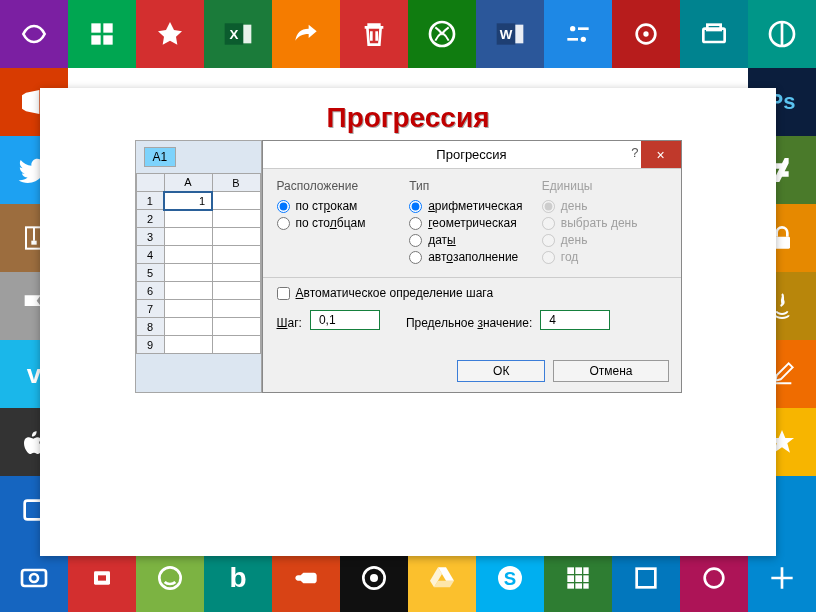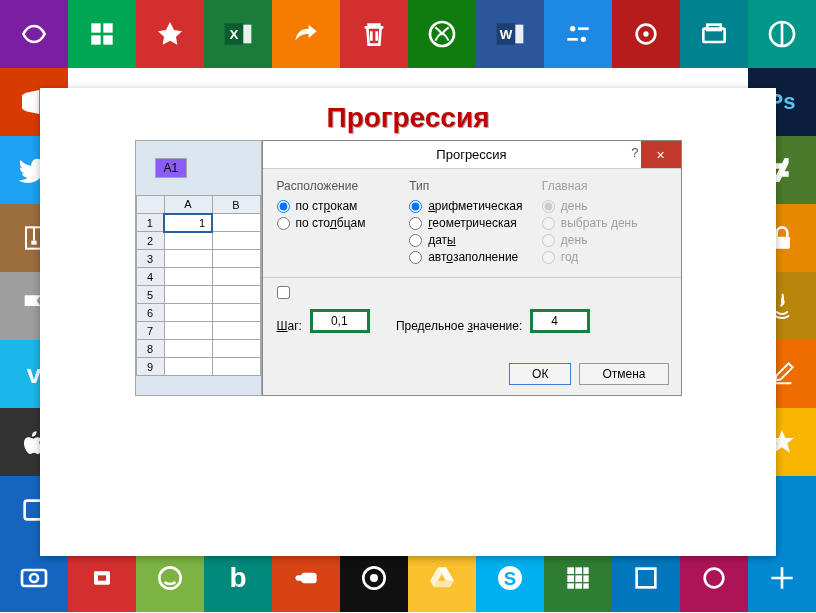--- a/index.html
+++ b/index.html
@@ -10,38 +10,38 @@
 .title { color: #c00000; font-size: 28px; font-weight: bold; text-align: center; margin-bottom: 6px; text-shadow: 1px 1px 0 #aaa; }
 .body-text { font-size: 18px; line-height: 1.35; text-align: justify; color: #000; margin-bottom: 8px; }
 .demo-area { display: flex; gap: 0; justify-content: center; }
 .excel-mini { background: #dce6f1; border: 1px solid #a6a6a6; font-size: 12px; }
 .excel-mini table { border-collapse: collapse; }
 .excel-mini td, .excel-mini th { border: 1px solid #a6a6a6; padding: 2px 6px; text-align: center; background: #fff; font-size: 11px; height: 18px; }
 .excel-mini th { background: #e8edf4; font-weight: normal; }
 .excel-mini .colh { width: 48px; }
 .excel-mini .rowh { background: #e8edf4; width: 28px; }
 .excel-mini .sel { background: #fff; text-align: right; padding-right: 6px; border: 2px solid #2a6099; }
-.namebox { background: #8b5cf6; border: 1px solid #a6a6a6; padding: 2px 8px; font-size: 12px; display: inline-block; margin: 15px; }
+.namebox { background: #7dd3fc; border: 1px solid #a6a6a6; padding: 2px 8px; font-size: 12px; display: inline-block; margin: 4px; }
 .dialog { width: 420px; background: #f0f0f0; border: 1px solid #888; font-size: 12px; position: relative; }
 .dialog-title { background: #fff; padding: 6px 10px; border-bottom: 1px solid #ccc; font-size: 13px; text-align: center; position: relative; }
 .dialog-close { position: absolute; right: 0; top: 0; width: 40px; height: 100%; background: #c0392b; color: white; display: flex; align-items: center; justify-content: center; font-size: 14px; }
 .dialog-help { position: absolute; right: 42px; top: 4px; color: #555; font-size: 13px; }
 .dialog-body { padding: 10px 14px; }
 .groups { display: flex; gap: 8px; margin-bottom: 10px; }
 .group { flex: 1; }
 .group-label { color: #555; font-size: 12px; margin-bottom: 6px; }
 .group.disabled .group-label, .group.disabled label { color: #a0a0a0; }
 .radio-row, .check-row { display: flex; align-items: center; gap: 4px; margin: 3px 0; font-size: 12px; }
 .radio-row input, .check-row input { margin-right: 2px; }
 .underline { text-decoration: underline; }
 .inputs-row { display: flex; align-items: flex-end; gap: 8px; margin: 10px 0 12px; font-size: 12px; }
-.inputs-row input[type=text] { width: 60px; padding: 2px 18px; border: 3px solid #15803d; font-size: 12px; }
+.inputs-row input[type=text] { width: 70px; padding: 2px 8px; border: 1px solid #15803d; font-size: 12px; }
 .inputs-row .lbl2 { margin-left: 18px; }
 .buttons { display: flex; justify-content: flex-end; gap: 8px; padding: 8px 12px 10px; }
-.btn { padding: 3px 22px; font-size: 12px; background: #f4f4f4; border: 1px solid #999; cursor: pointer; }
+.btn { padding: 3px 35px; font-size: 12px; background: #f4f4f4; border: 1px solid #999; cursor: pointer; }
 .btn.ok { border: 1px solid #3b7dd8; }
 .hr { border-top: 1px solid #ccc; margin: 8px -14px; }
 svg { width: 32px; height: 32px; }
 </style>
 </head>
 <body>
 
 <div class="bg-grid">
 
   <div class="tile" style="background:#7b1fa2">
@@ -362,21 +362,21 @@
             <label class="radio-row">
                 <input type="radio" style=""> 
                 <span>дат<span class="underline">ы</span></span>
               </label>
             <label class="radio-row">
                 <input type="radio" style=""> 
                 <span>авт<span class="underline">о</span>заполнение</span>
               </label>
           </div>
           <div class="group disabled">
-            <div class="group-label">Главная</div>
+            <div class="group-label">Единицы</div>
             <label class="radio-row">
                 <input type="radio" disabled="" checked="" style=""> 
                 <span>день</span>
               </label>
             <label class="radio-row">
                 <input type="radio" disabled="" style=""> 
                 <span>выбрать день</span>
               </label>
             <label class="radio-row">
                 <input type="radio" disabled="" style=""> 
@@ -384,20 +384,21 @@
               </label>
             <label class="radio-row">
                 <input type="radio" disabled="" style=""> 
                 <span>год</span>
               </label>
           </div>
         </div>
         <div class="hr"></div>
         <label class="check-row">
             <input type="checkbox" style=""> 
+            <span><span class="underline">А</span>втоматическое определение шага</span>
           </label>
         <div class="inputs-row">
           <span><span class="underline">Ш</span>аг:</span>
           <input type="text" value="0,1" style="">
           <span class="lbl2">Предельное <span class="underline">з</span>начение:</span>
           <input type="text" value="4" style="">
         </div>
       </div>
       <div class="buttons">
         <button class="btn ok">ОК</button>

